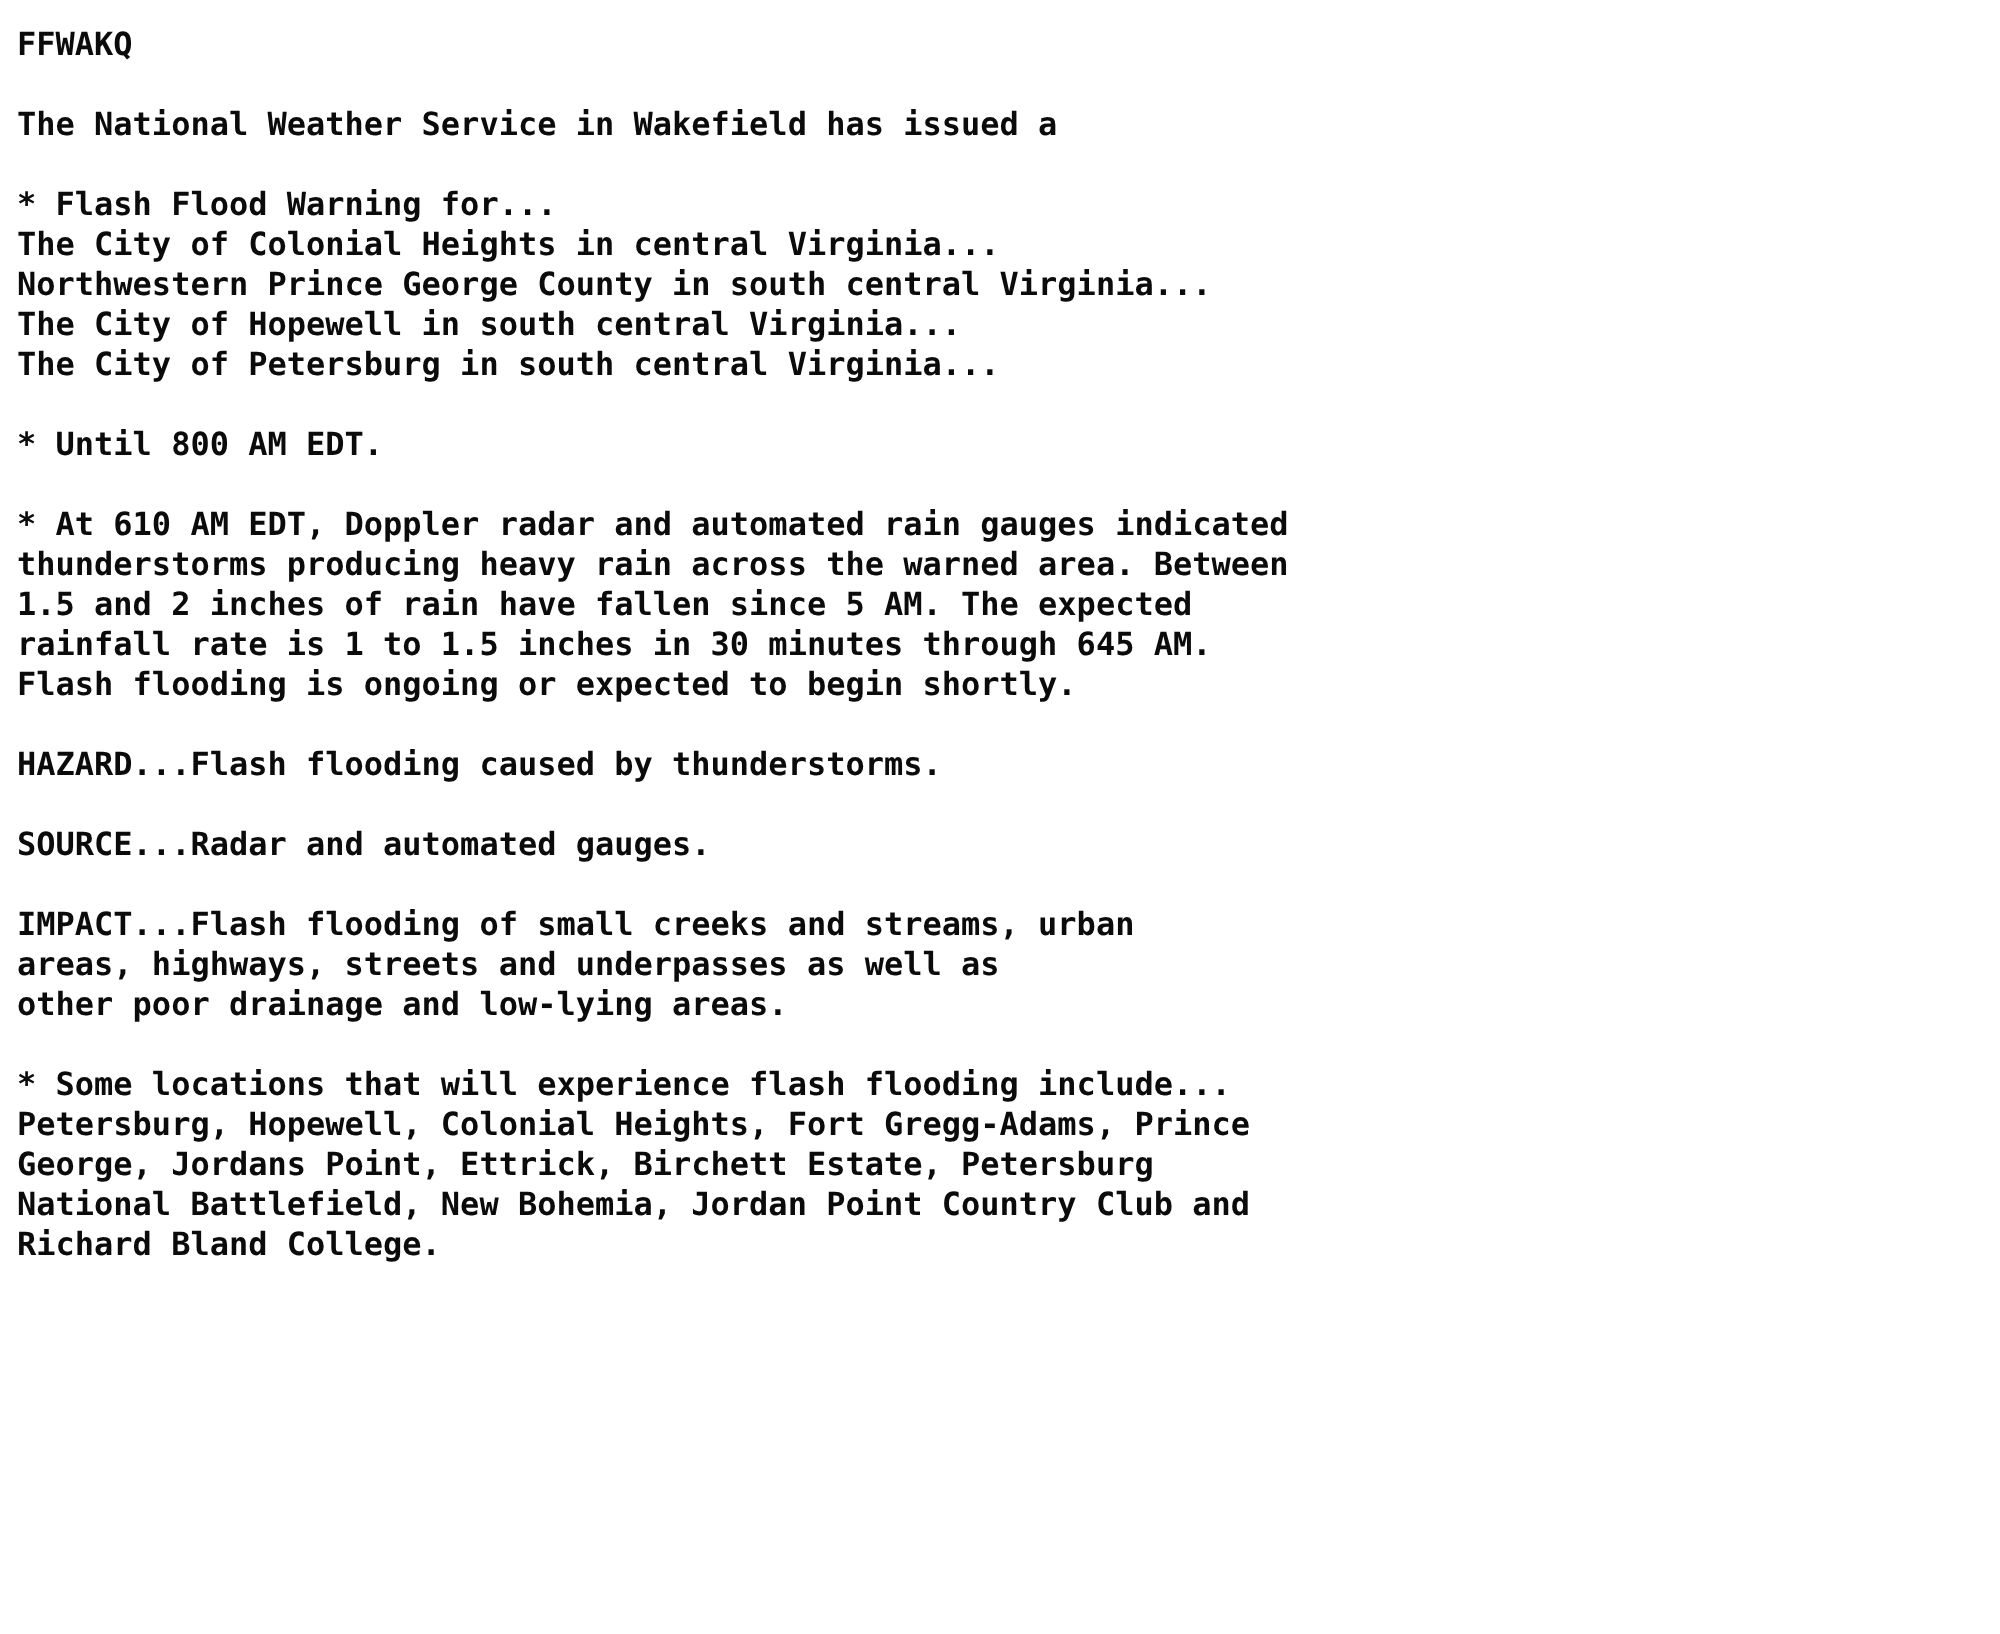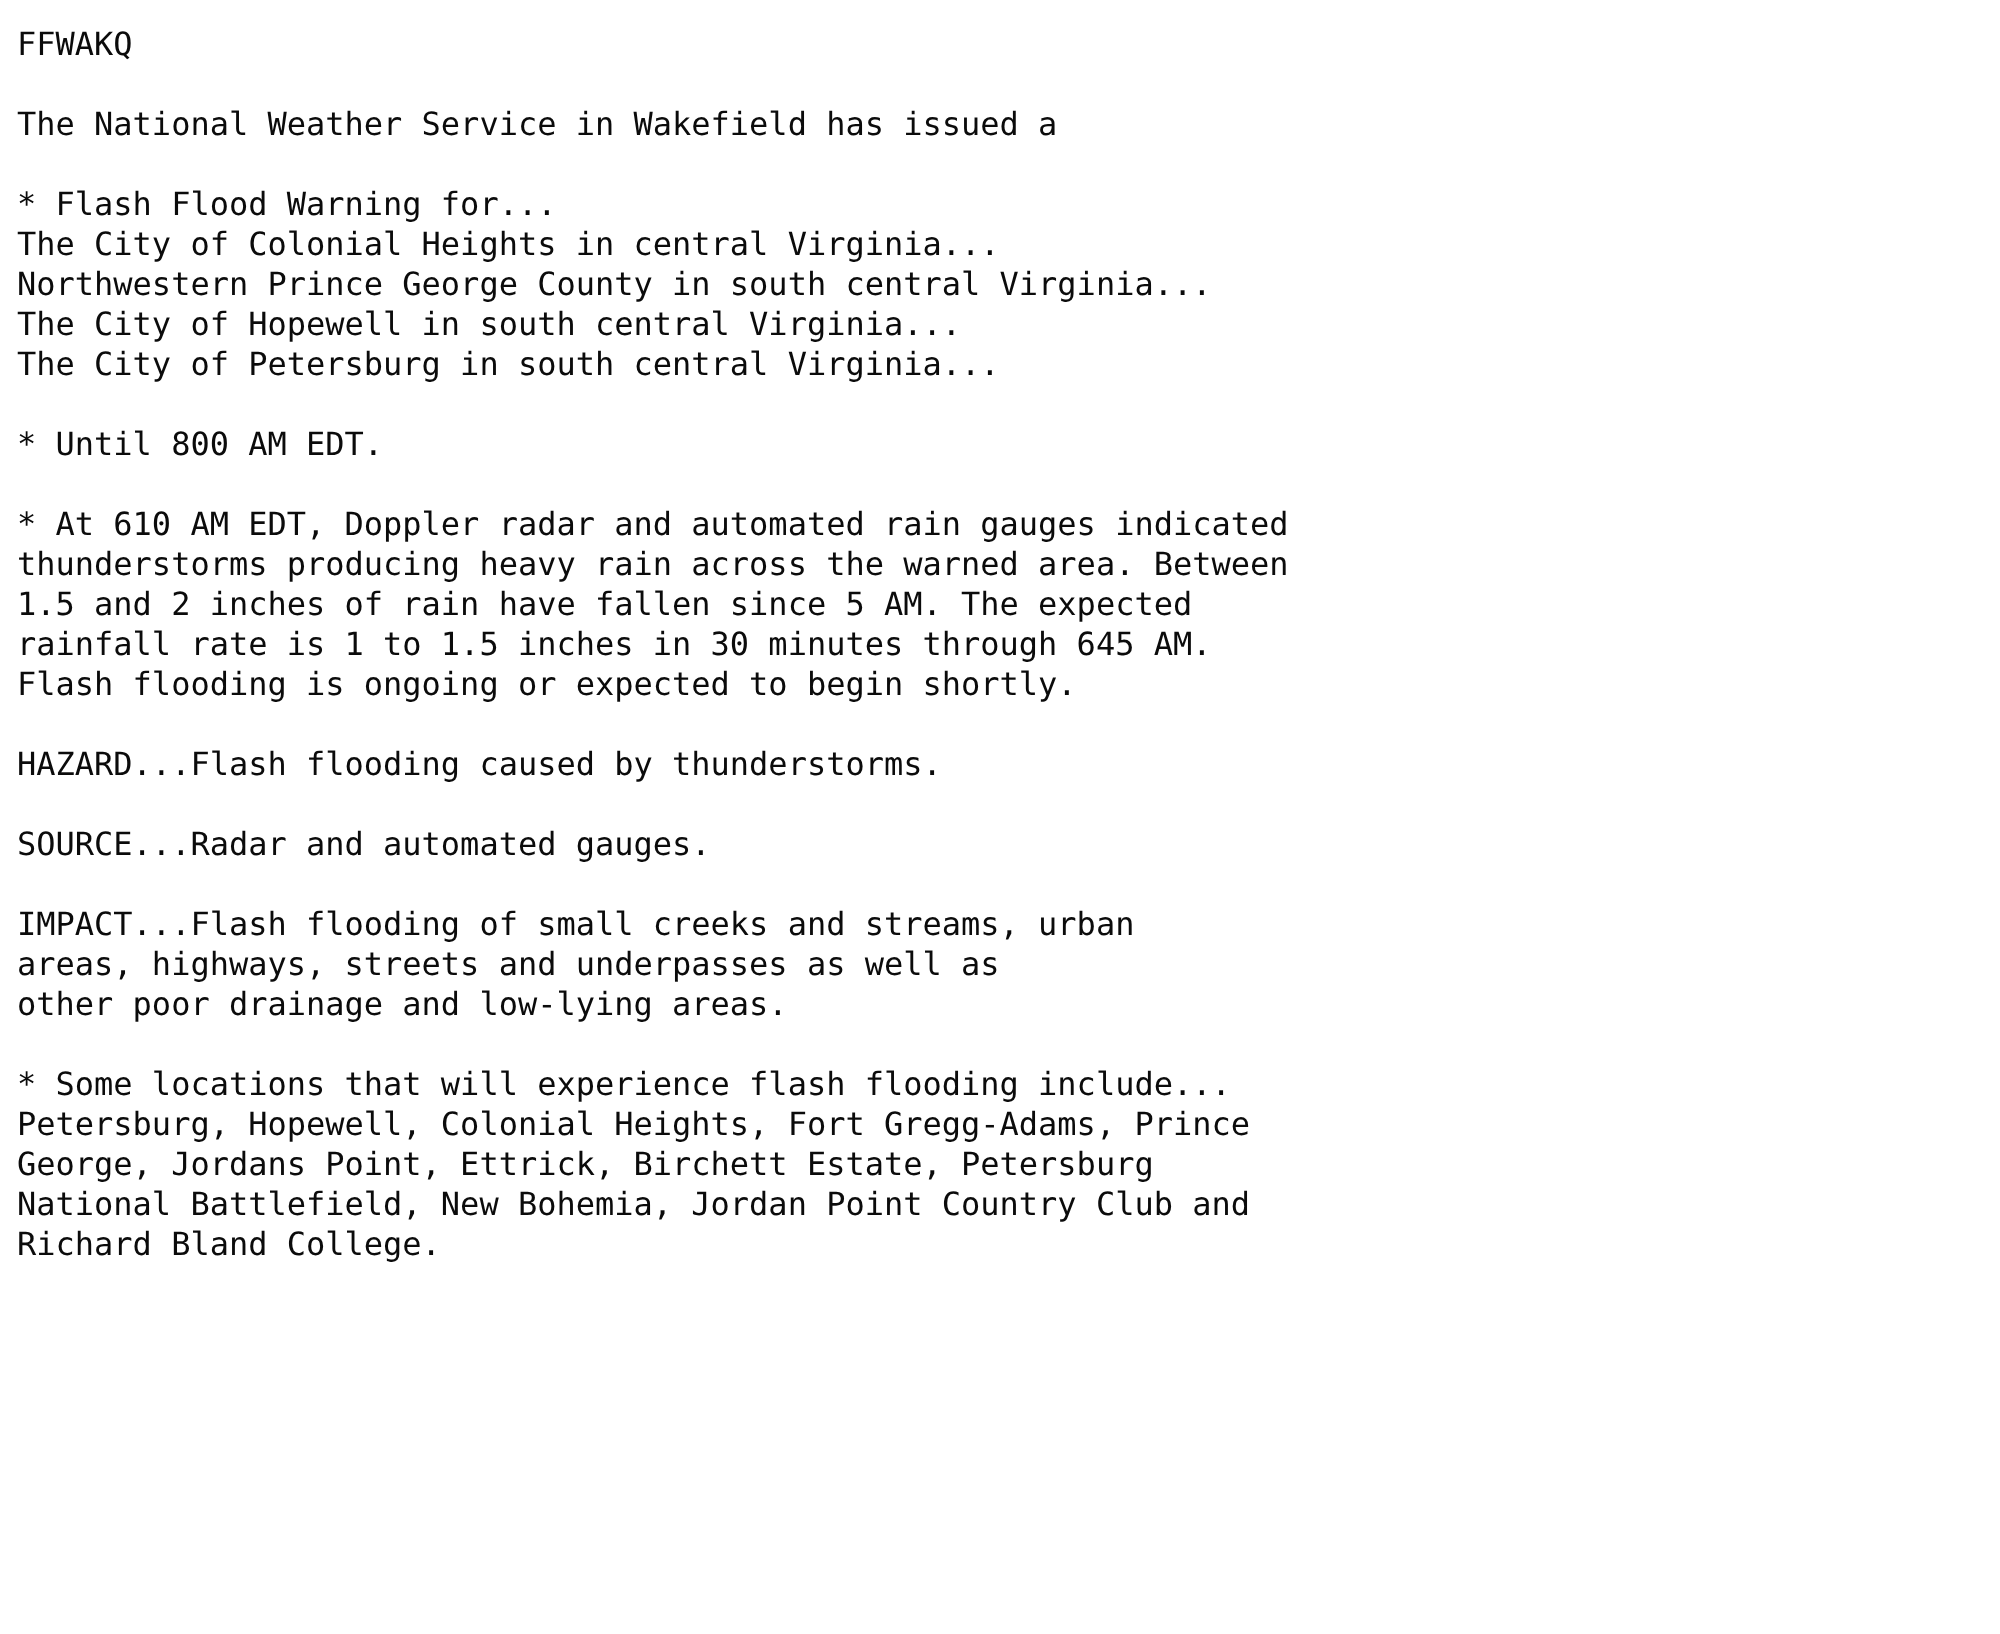--- a/index.html
+++ b/index.html
@@ -22,21 +22,21 @@
     background: #ffffff;
   }
   .product-text {
     margin: 0;
     font-family: "DejaVu Sans Mono", "Liberation Mono", monospace;
     font-size: 32px;
     line-height: 40px;
     letter-spacing: 0px;
     color: #0b0b0b;
     white-space: pre;
-    font-weight: 400;
+    font-weight: 700;
     -webkit-font-smoothing: none;
     text-rendering: geometricPrecision;
   }
   .line {
     display: block;
     height: 40px;
     white-space: pre;
   }
   .line.blank {
     height: 40px;

